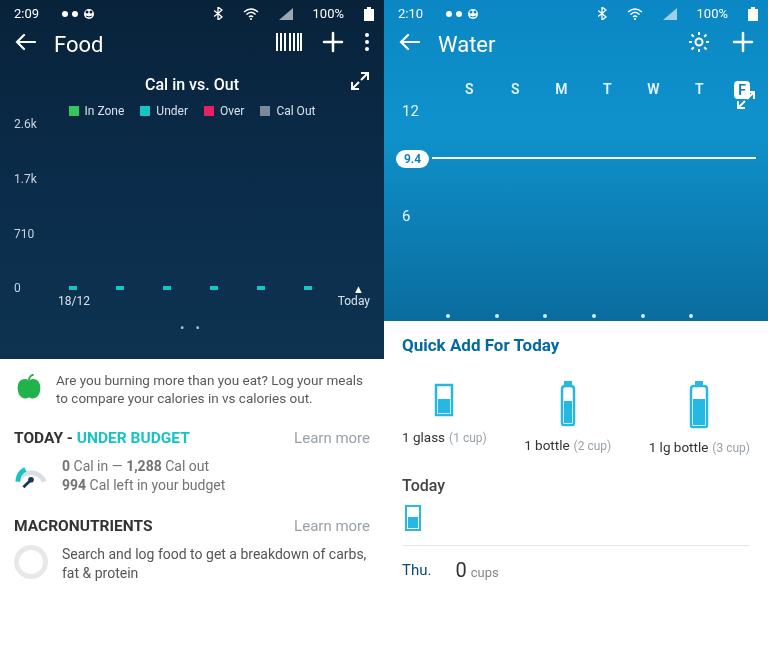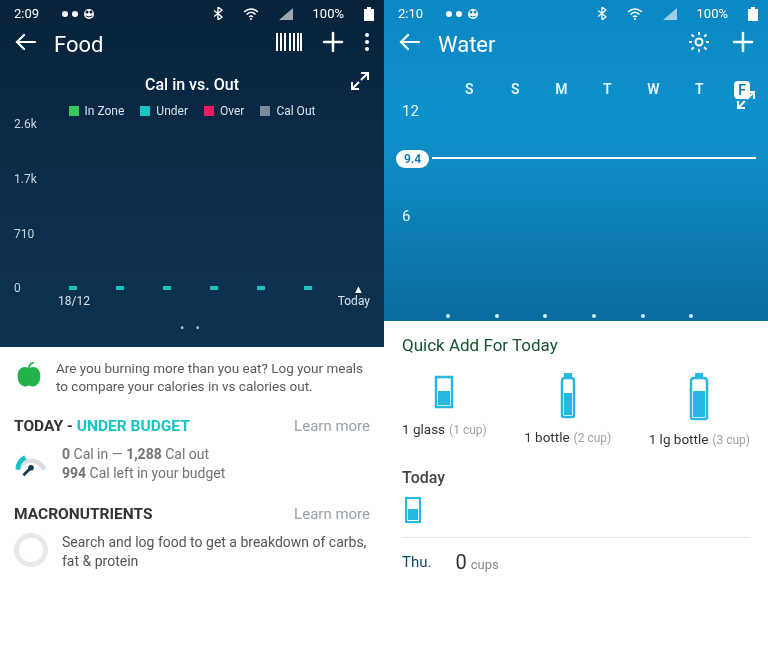--- a/index.html
+++ b/index.html
@@ -6,21 +6,21 @@
   body { width: 768px; height: 659px; background: #fff; display: flex; }
   .screen { flex: 1; height: 100%; overflow: hidden; position: relative; display: flex; flex-direction: column; }
   
   .food .top-region { background: linear-gradient(#08223a 0%, #0b2d4b 55%, #0d3350 100%); color: #fff; }
   .status-bar { display: flex; justify-content: space-between; align-items: center; padding: 6px 10px 2px 14px; font-size: 13px; }
   .status-bar .left, .status-bar .right { display: flex; align-items: center; gap: 20px; }
   .status-bar svg { display: block; }
   .app-bar { display: flex; align-items: center; padding: 8px 14px 14px 14px; gap: 18px; }
   .app-bar .title { font-size: 22px; flex: 1; }
   .app-bar .icons { display: flex; align-items: center; gap: 20px; }
-  .chart-wrap { padding: 4px 14px 2px 14px; position: relative; }
+  .chart-wrap { padding: 4px 14px 14px 14px; position: relative; }
   .chart-title-row { display: flex; align-items: center; justify-content: center; position: relative; }
   .chart-title-row .expand { position: absolute; right: 0; top: -4px; }
   .chart-title { font-size: 16px; font-weight: 500; text-align: center; }
   .legend { display: flex; justify-content: center; gap: 16px; margin: 10px 0 6px; font-size: 12px; color: #d8e2ea; }
   .legend span { display: inline-flex; align-items: center; gap: 6px; }
   .swatch { width: 10px; height: 10px; display: inline-block; }
   .sw-inzone { background: #34c759; }
   .sw-under  { background: #17c4c4; }
   .sw-over   { background: #e91e63; }
   .sw-calout { background: #7b8a9a; }
@@ -61,21 +61,21 @@
   .water-yaxis { position: absolute; left: 0; top: 0; bottom: 0; width: 32px; color: #e8f6ff; font-size: 15px; }
   .water-yaxis div { position: absolute; left: 6px; transform: translateY(-50%); }
   .water-plot { position: absolute; left: 36px; right: 0; top: 0; bottom: 0; }
   .goal-line { position: absolute; left: 0; right: 0; border-top: 2px solid #fff; }
   .goal-badge { position: absolute; left: -36px; background: #fff; color: #0a7bb4; font-size: 12px; font-weight: 600; padding: 2px 8px; border-radius: 10px 10px 10px 10px; transform: translateY(-50%); }
   .water-bars { position: absolute; left: 0; right: 0; bottom: 0; top: 0; display: flex; align-items: flex-end; justify-content: space-between; padding: 0 2px; }
   .wbar-col { width: 28px; display: flex; justify-content: center; align-items: flex-end; }
   .wbar { width: 22px; background: #fff; }
   .dot { width: 4px; height: 4px; background: #cfeeff; border-radius: 50%; margin-bottom: 3px; }
   .water .lower { background: #fff; flex: 1; padding: 14px 18px 0 18px; color: #333; }
-  .qa-title { font-size: 17px; font-weight: 400; color: #14532d; margin-bottom: 16px; }
+  .qa-title { font-size: 17px; font-weight: 700; color: #0369a1; margin-bottom: 24px; }
   .qa-row { display: flex; justify-content: space-between; text-align: left; }
   .qa-item svg { display: block; margin: 0 auto 8px; }
   .qa-item .lbl { font-size: 13.5px; color: #333; }
   .qa-item .sub { font-size: 12px; color: #9aa2a9; }
   .today-title { font-size: 16px; font-weight: 500; color: #444; margin-top: 20px; margin-bottom: 8px; }
   .today-cups-row { display: flex; align-items: center; gap: 16px; border-bottom: 1px solid #e6e6e6; padding-bottom: 12px; }
   .today-cups-row .big { font-size: 22px; font-weight: 400; }
   .prev-row { display: flex; align-items: center; gap: 24px; padding-top: 12px; }
   .prev-row .day { font-size: 15px; color: #0c4a6e; }
   .prev-row .val { font-size: 20px; color: #333; }

